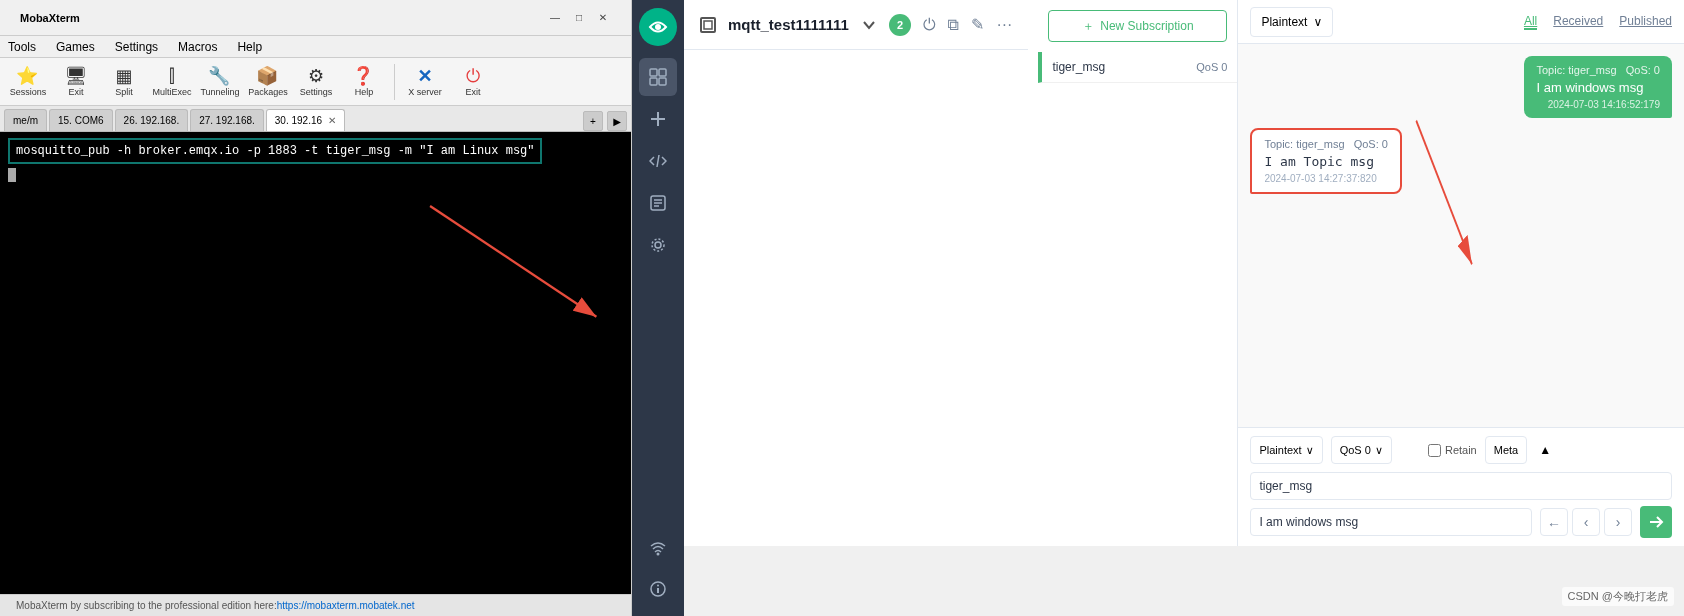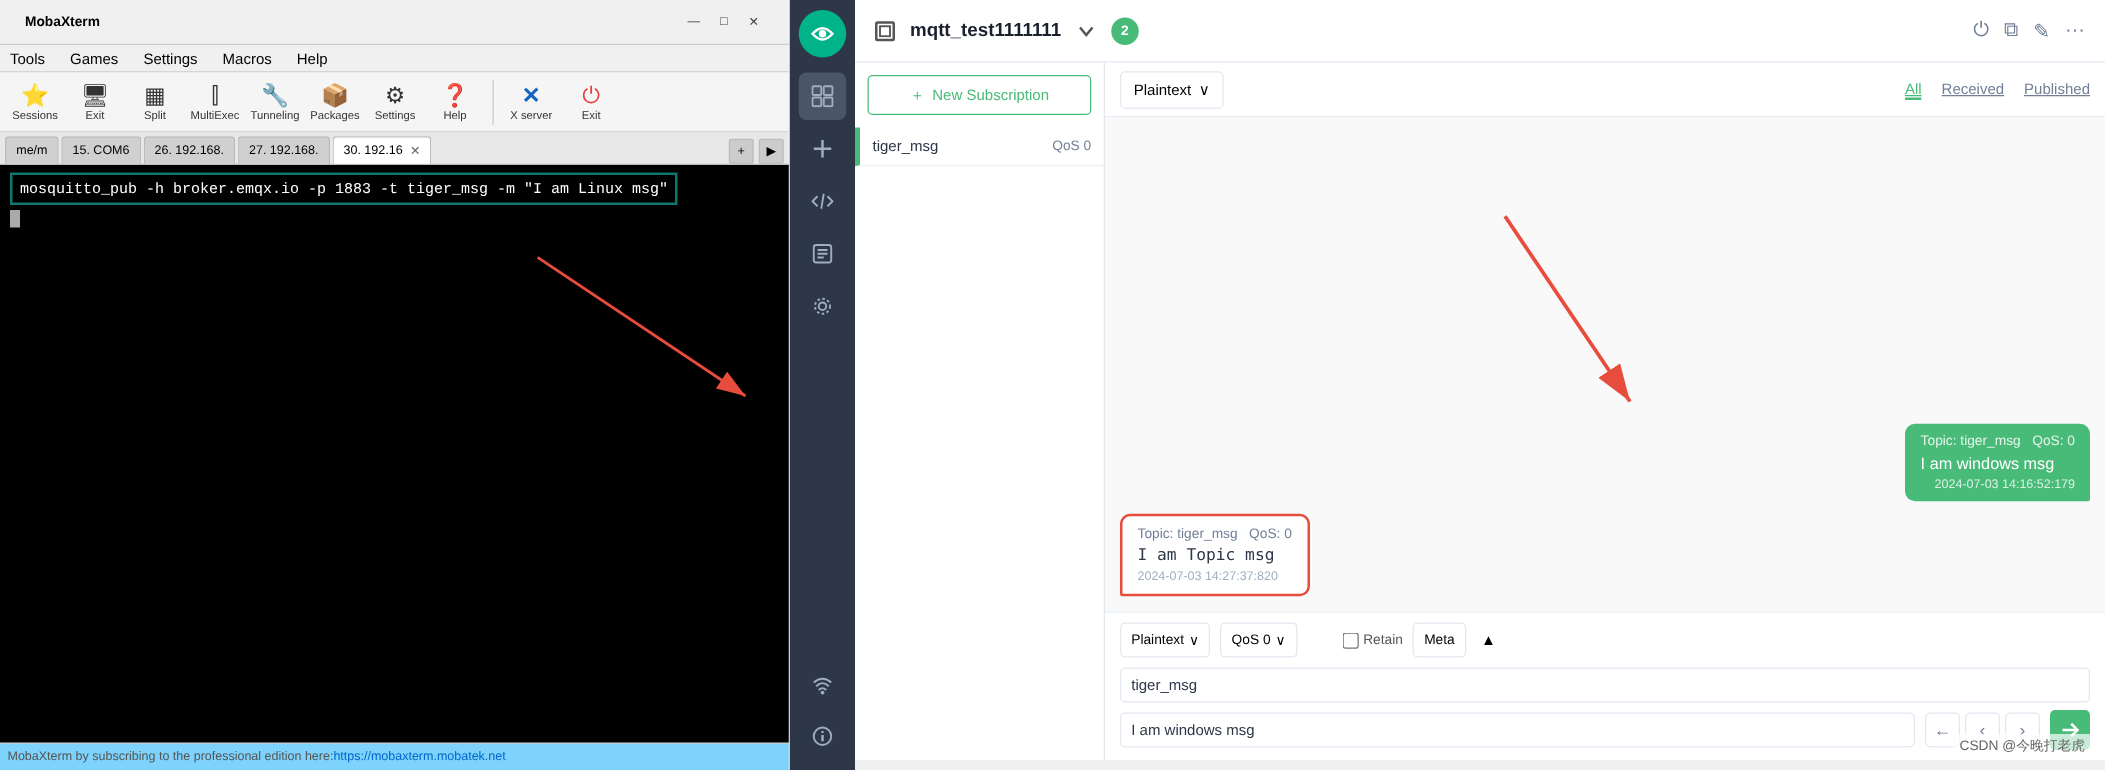--- a/index.html
+++ b/index.html
@@ -104,25 +104,25 @@
     }
     .moba-terminal-highlight-box {
       border: 2px solid #0f766e;
       padding: 4px 6px;
       display: inline-block;
       margin-bottom: 4px;
     }
     .moba-cursor { display: inline-block; width: 8px; height: 14px; background: #aaa; vertical-align: bottom; }
     .moba-statusbar {
       height: 22px;
-      background: #7dd3fc;
+      background: #e5e5e5;
       border-top: 1px solid #ccc;
       display: flex;
       align-items: center;
-      padding: 0 6px;
+      padding: 0 16px;
       font-size: 10px;
       color: #555;
     }
     .moba-statusbar a { color: #0066cc; text-decoration: none; }
 
     
     .arrow-overlay {
       position: absolute;
       top: 0; left: 0;
       width: 100%;
@@ -167,22 +167,22 @@
       font-size: 18px;
     }
     .sidebar-icon-btn.active { background: #4a5568; color: #fff; }
     .sidebar-spacer { flex: 1; }
 
     
     .mqttx-main {
       flex: 1;
       background: #fff;
       display: flex;
-      flex-direction: column;
-      height: 608px;
+      height: 546px;
+      gap: 10px;
     }
     .mqttx-topbar {
       height: 50px;
       background: #fff;
       border-bottom: 1px solid #e2e8f0;
       display: flex;
       align-items: center;
       padding: 0 16px;
       gap: 12px;
     }
@@ -281,21 +281,20 @@
     }
     .mqttx-msg-list {
       flex: 1;
       padding: 12px;
       overflow-y: auto;
       display: flex;
       flex-direction: column;
       gap: 10px;
       background: #f9f9f9;
       position: relative;
-      justify-content: flex-end;
     }
 
     
     .msg-bubble-sent {
       align-self: flex-end;
       background: #48bb78;
       color: #fff;
       border-radius: 8px 8px 2px 8px;
       padding: 8px 12px;
       max-width: 340px;

